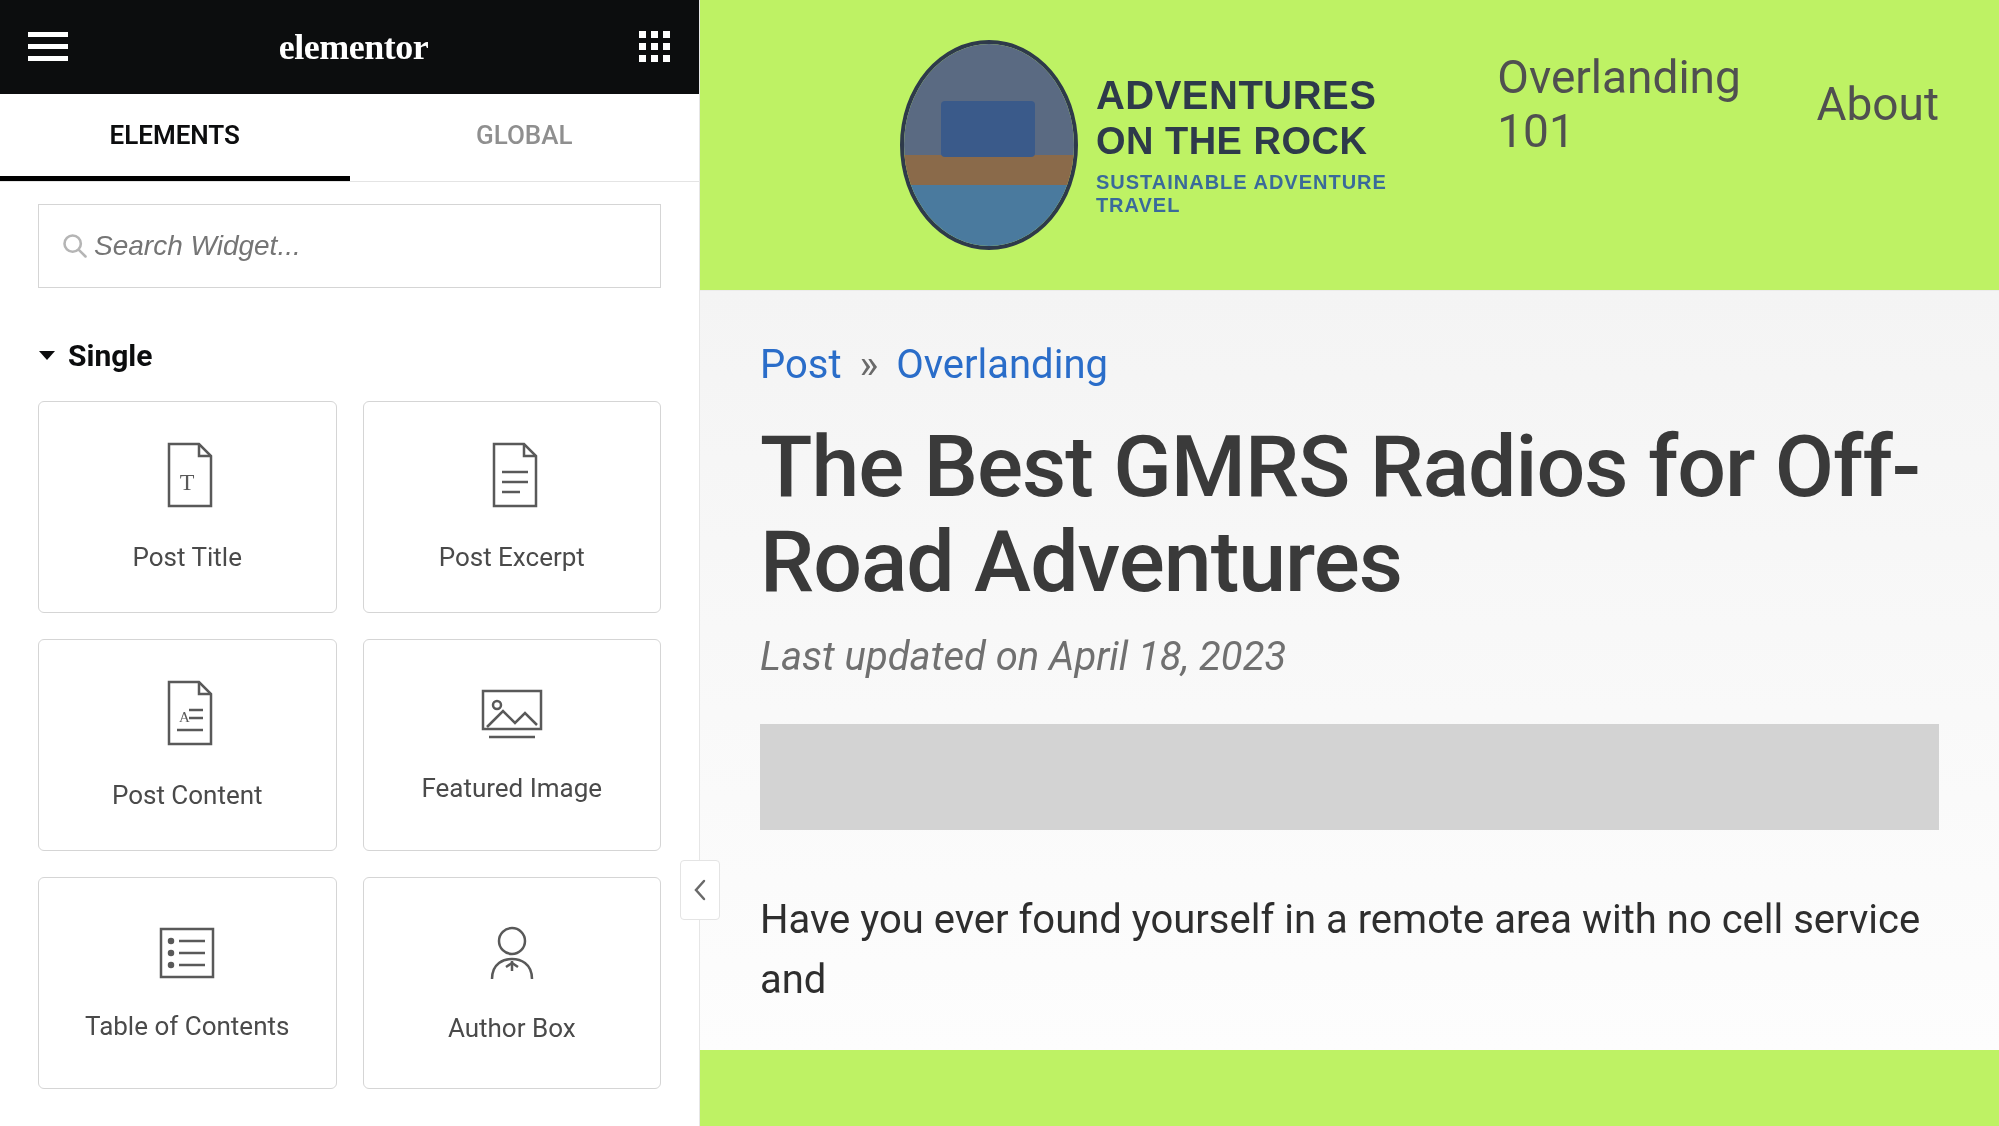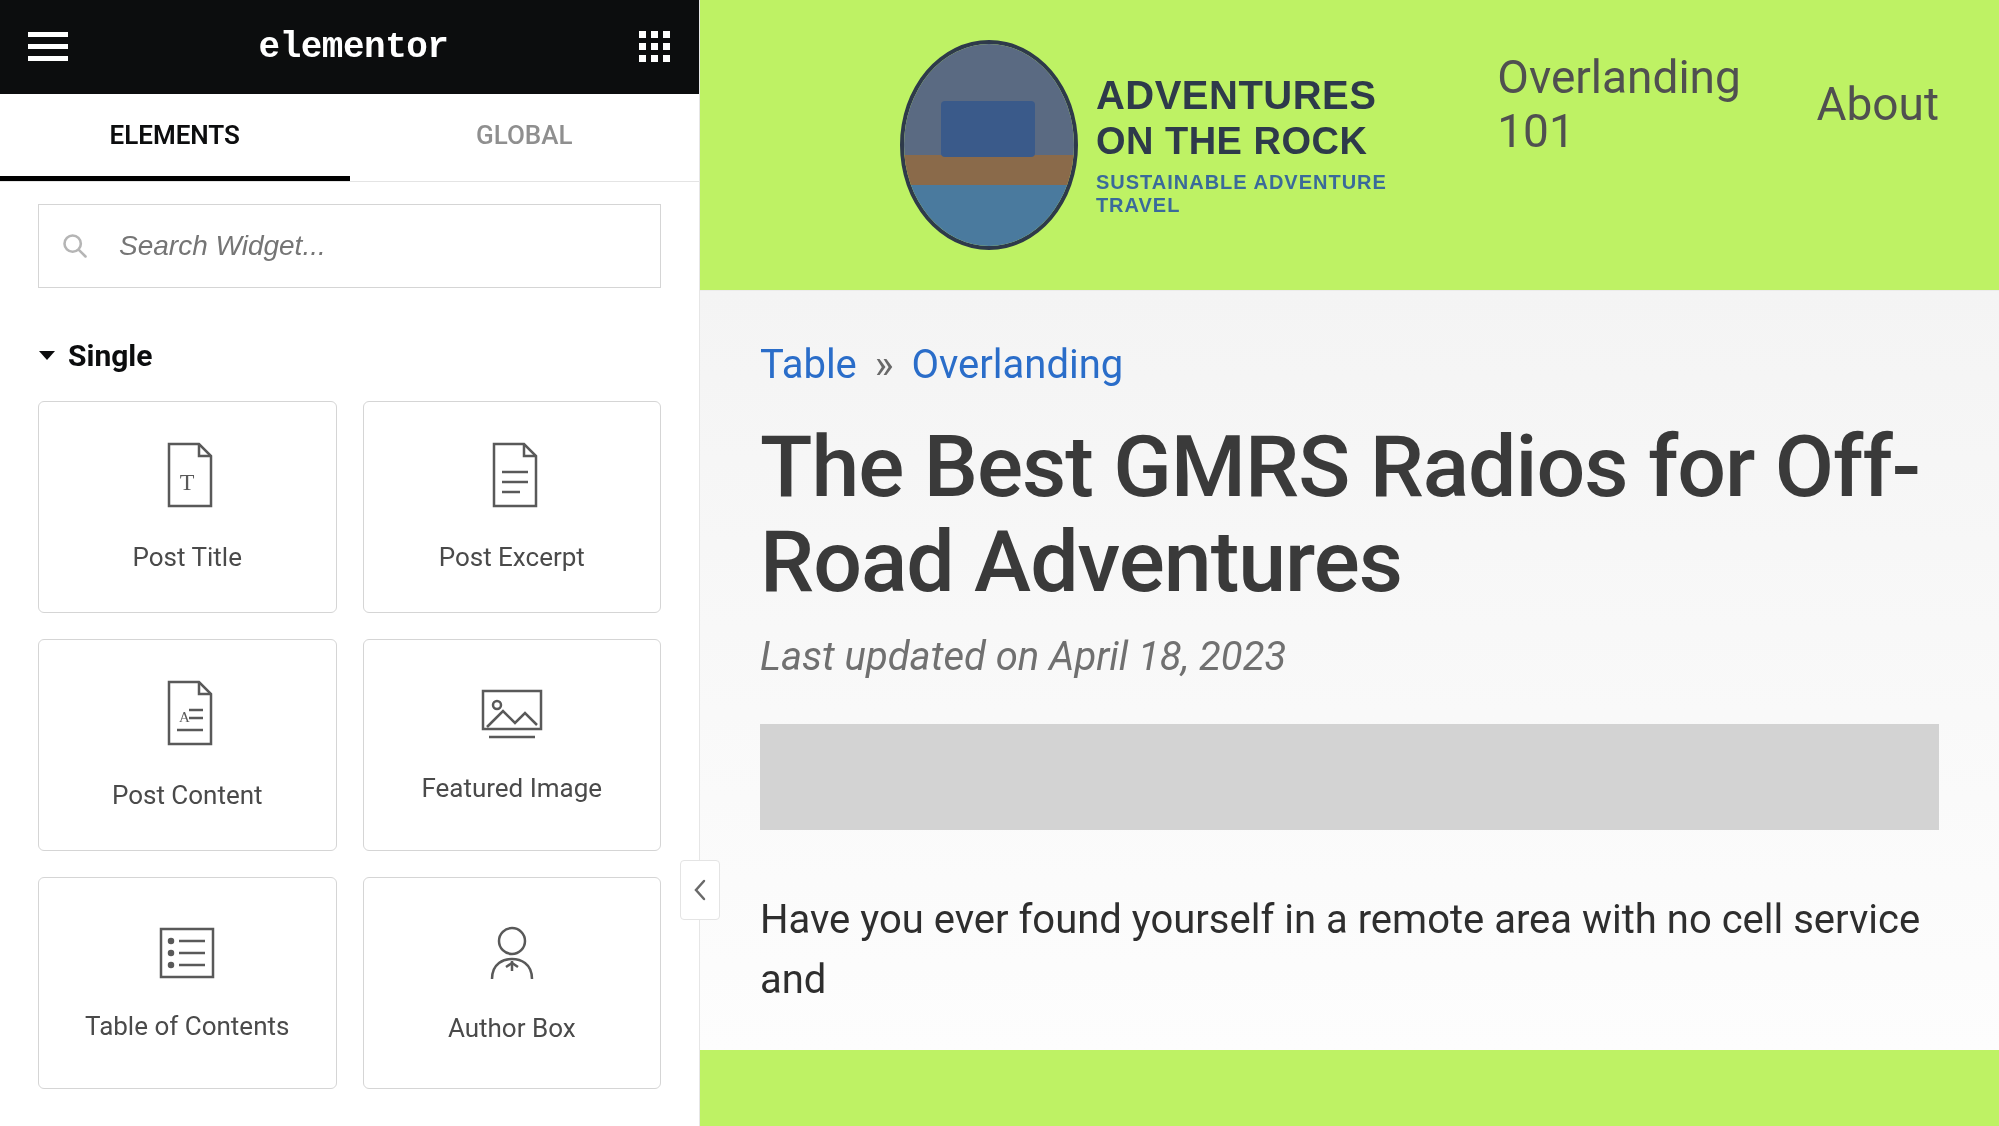--- a/index.html
+++ b/index.html
@@ -3,28 +3,28 @@
 <meta charset="utf-8">
 <style>
 * { margin: 0; padding: 0; box-sizing: border-box; }
 body { font-family: -apple-system, BlinkMacSystemFont, "Segoe UI", Roboto, Helvetica, Arial, sans-serif; overflow: hidden; }
 .app { display: flex; width: 1999px; height: 1126px; }
 
 
 .sidebar { width: 700px; flex-shrink: 0; background: #fff; display: flex; flex-direction: column; border-right: 1px solid #e6e6e6; }
 .sb-header { background: #0c0d0e; height: 94px; display: flex; align-items: center; justify-content: space-between; padding: 0 28px; }
 .sb-menu-icon svg, .sb-apps-icon svg { display: block; }
-.sb-logo { color: #fff; font-weight: 800; font-size: 36px; letter-spacing: -0.5px; font-family: Liberation Mono, monospace; }
+.sb-logo { color: #fff; font-weight: 800; font-size: 36px; letter-spacing: -0.5px; font-family: Liberation Serif, serif; }
 
 .sb-tabs { display: flex; border-bottom: 1px solid #e4e4e4; }
 .sb-tab { flex: 1; text-align: center; padding: 26px 0; font-size: 26px; font-weight: 500; color: #8f8f8f; cursor: pointer; }
 .sb-tab.active { color: #0c0d0e; font-weight: 600; border-bottom: 5px solid #000; }
 
 .sb-search-wrap { padding: 22px 38px 0; }
-.sb-search { display: flex; align-items: center; border: 1px solid #d5d5d5; height: 84px; padding: 0 22px; gap: 30px; }
+.sb-search { display: flex; align-items: center; border: 1px solid #d5d5d5; height: 84px; padding: 0 22px; gap: 5px; }
 .sb-search svg { flex-shrink: 0; }
 .sb-search input { border: none; outline: none; font-size: 28px; font-style: italic; color: #767676; flex: 1; background: transparent; }
 
 .sb-section { padding: 0 38px; }
 .sb-cat { display: flex; align-items: center; gap: 12px; margin-top: 50px; cursor: pointer; }
 .sb-cat-title { font-size: 30px; font-weight: 700; color: #0c0d0e; }
 
 .widget-grid { display: grid; grid-template-columns: 1fr 1fr; gap: 26px; margin-top: 28px; }
 .widget { border: 1px solid #d5d5d5; border-radius: 6px; height: 212px; display: flex; flex-direction: column; align-items: center; justify-content: center; gap: 26px; cursor: grab; }
 .widget-icon { color: #595959; }
@@ -213,21 +213,21 @@
         </div>
       </div>
       <nav class="site-nav">
         <a href="#">Overlanding 101</a>
         <a href="#">About</a>
       </nav>
     </div>
 
     <div class="content">
       <div class="breadcrumb">
-        <a href="#">Table</a>
+        <a href="#">Post</a>
         <span class="sep">»</span>
         <a href="#">Overlanding</a>
       </div>
       <h1 class="post-title">The Best GMRS Radios for Off-Road Adventures</h1>
       <div class="post-meta">Last updated on April 18, 2023</div>
       <div class="hero-placeholder"></div>
       <p class="post-body">Have you ever found yourself in a remote area with no cell service and</p>
     </div>
   </main>
 

